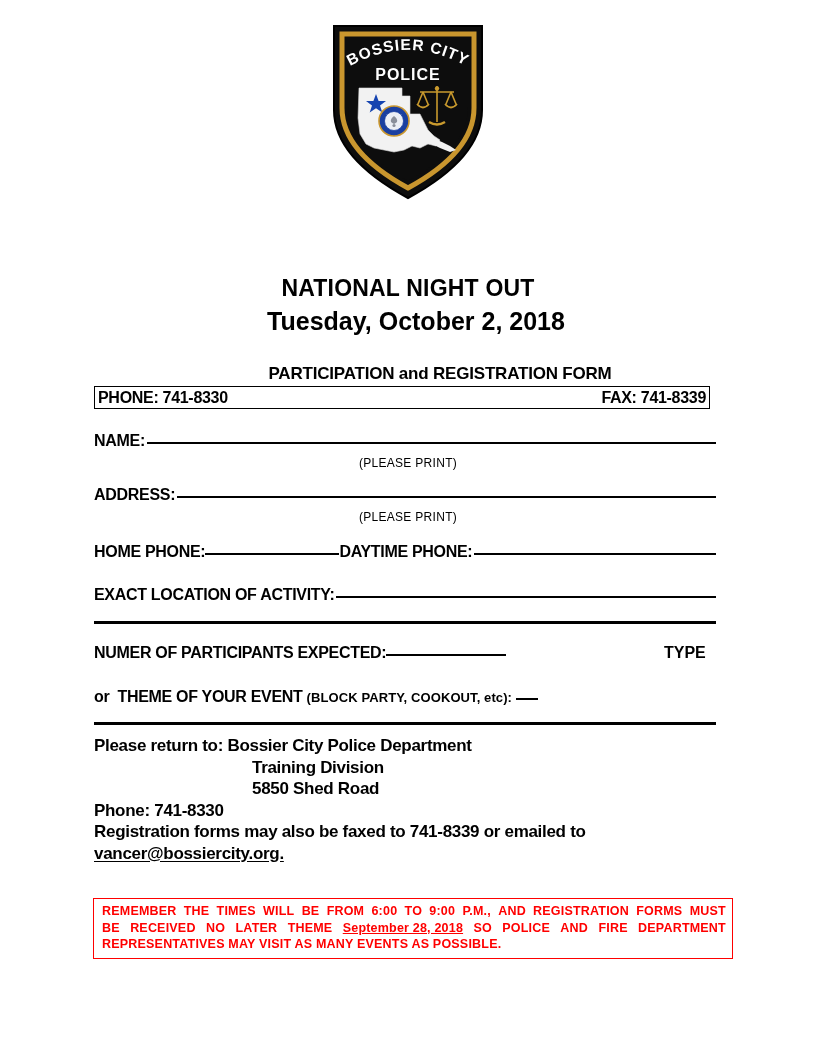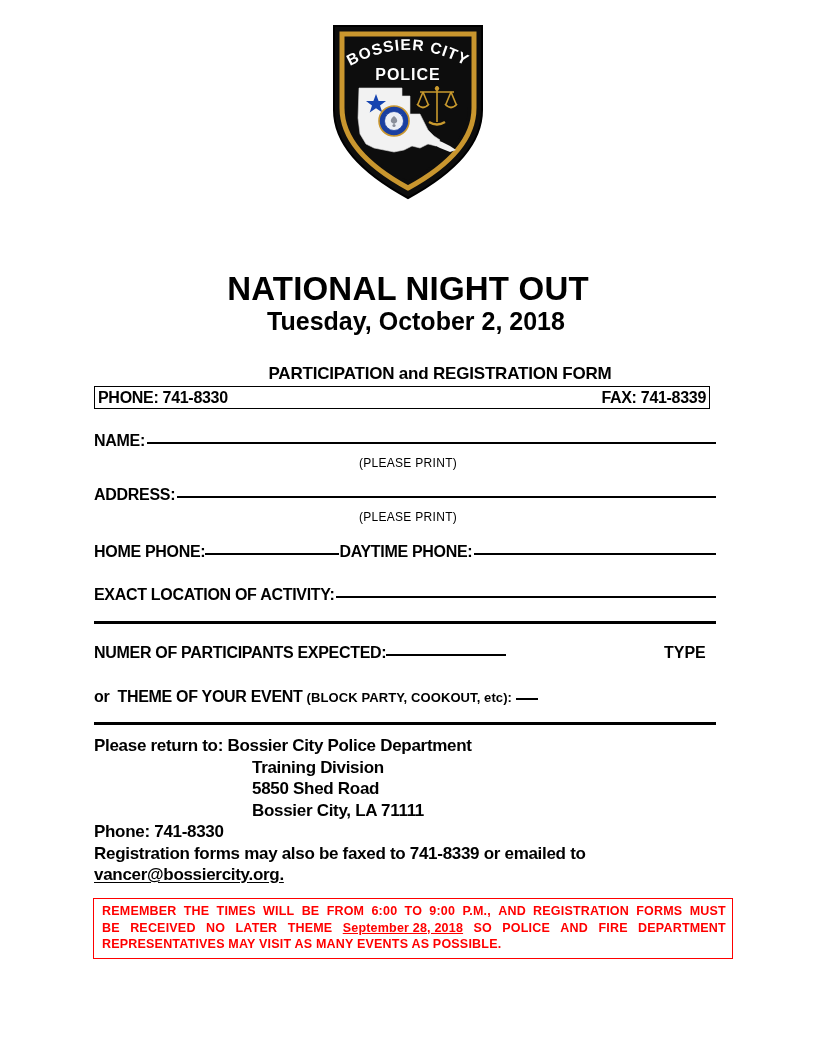--- a/index.html
+++ b/index.html
@@ -38,21 +38,21 @@
 
   
   .title-block {
     position: absolute;
     left: 0;
     top: 272px;
     width: 816px;
     text-align: center;
   }
   .title-main {
-    font-size: 33px;
+    font-size: 23px;
     font-weight: bold;
     line-height: 33px;
     letter-spacing: 0.2px;
   }
   .title-sub {
     font-size: 25px;
     font-weight: bold;
     line-height: 32px;
     margin-left: 16px;
   }
@@ -299,21 +299,20 @@
     <span class="small-caps-note" style="margin-left:4px;">(BLOCK PARTY, COOKOUT, etc):</span>
     <span class="fixed-line w-tiny" style="margin-left:4px;"></span>
   </div>
 
   <div class="rule-full" style="top:722px;"></div>
 
   <div class="return-block">
     <div>Please return to:  Bossier City Police Department</div>
     <div class="indent">Training Division</div>
     <div class="indent">5850 Shed Road</div>
-    <div class="indent">Bossier City, LA  71111</div>
     <div>Phone: 741-8330</div>
     <div>Registration forms may also be faxed to 741-8339 or emailed to</div>
     <div><span class="email-link">vancer@bossiercity.org.</span></div>
   </div>
 
   <div class="red-box">
     <span class="line justified" id="rl1">
         <span>REMEMBER</span>
         <span>THE</span>
         <span>TIMES</span>

